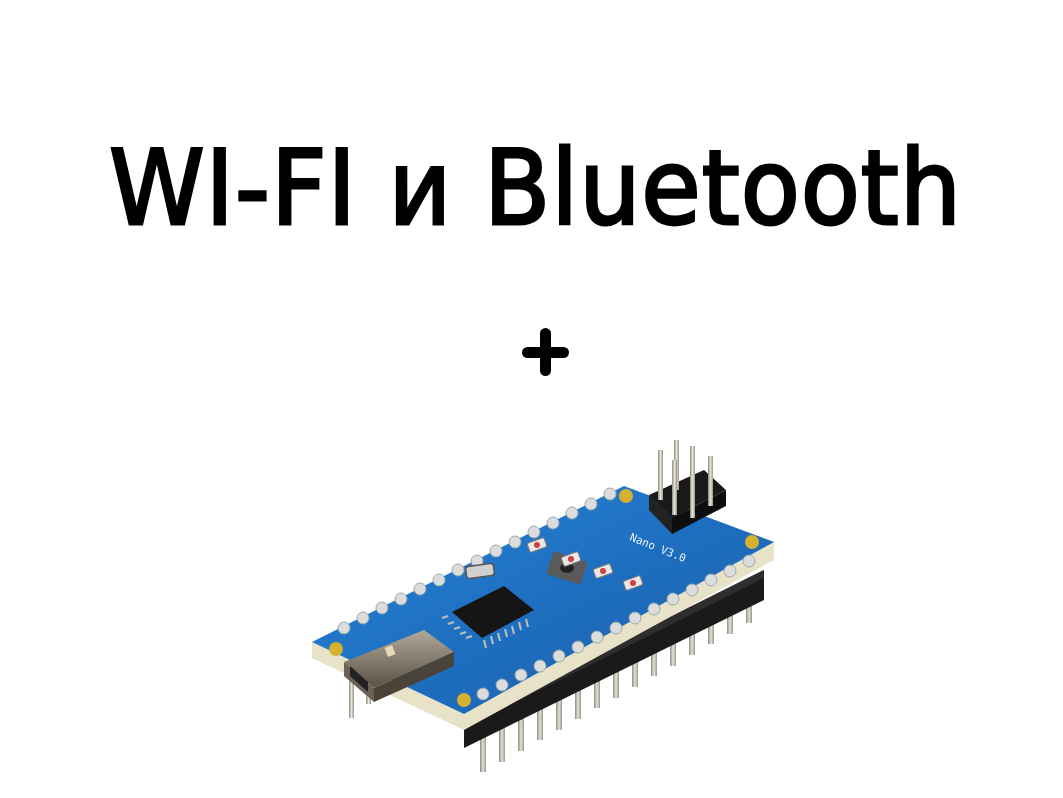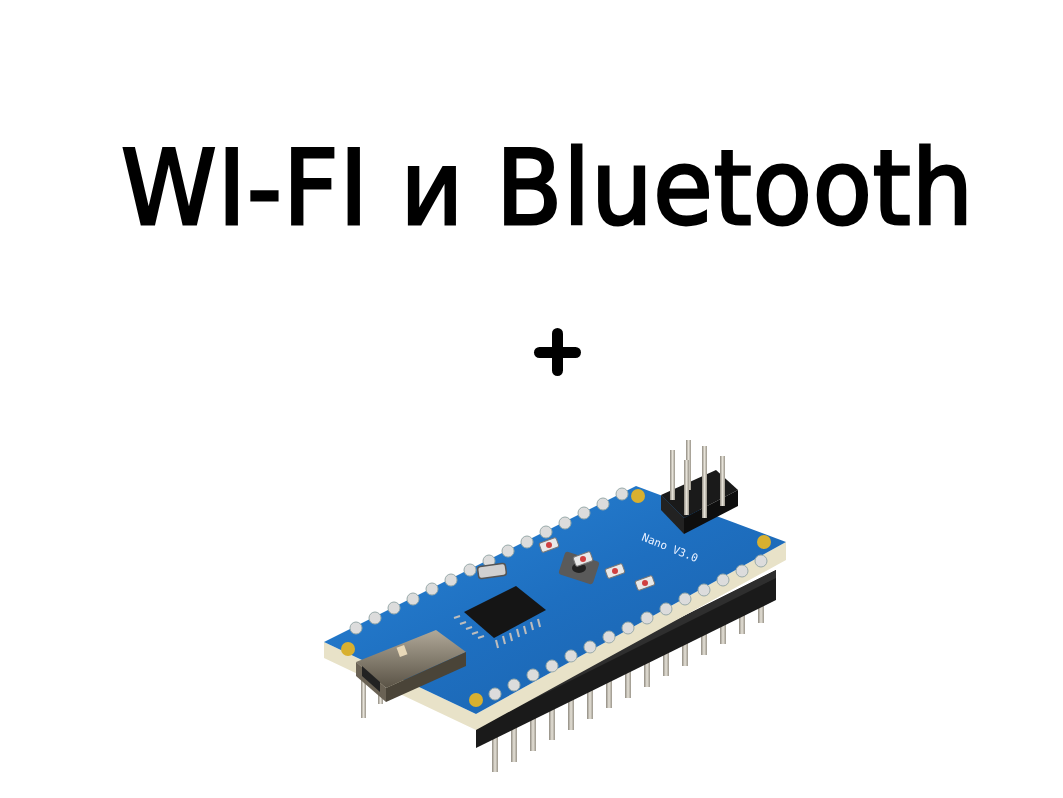--- a/index.html
+++ b/index.html
@@ -9,21 +9,21 @@
     }
     body {
       width: 1063px;
       height: 798px;
       position: relative;
       overflow: hidden;
       font-family: "DejaVu Sans", sans-serif;
     }
     .slide {
       position: absolute;
-      left: 16px; top: 0;
+      left: 4px; top: 0;
       width: 861px;
       height: 798px;
       background: #ffffff;
     }
     .title {
       position: absolute;
       left: 0;
       top: 128px;
       width: 1063px;
       text-align: center;

